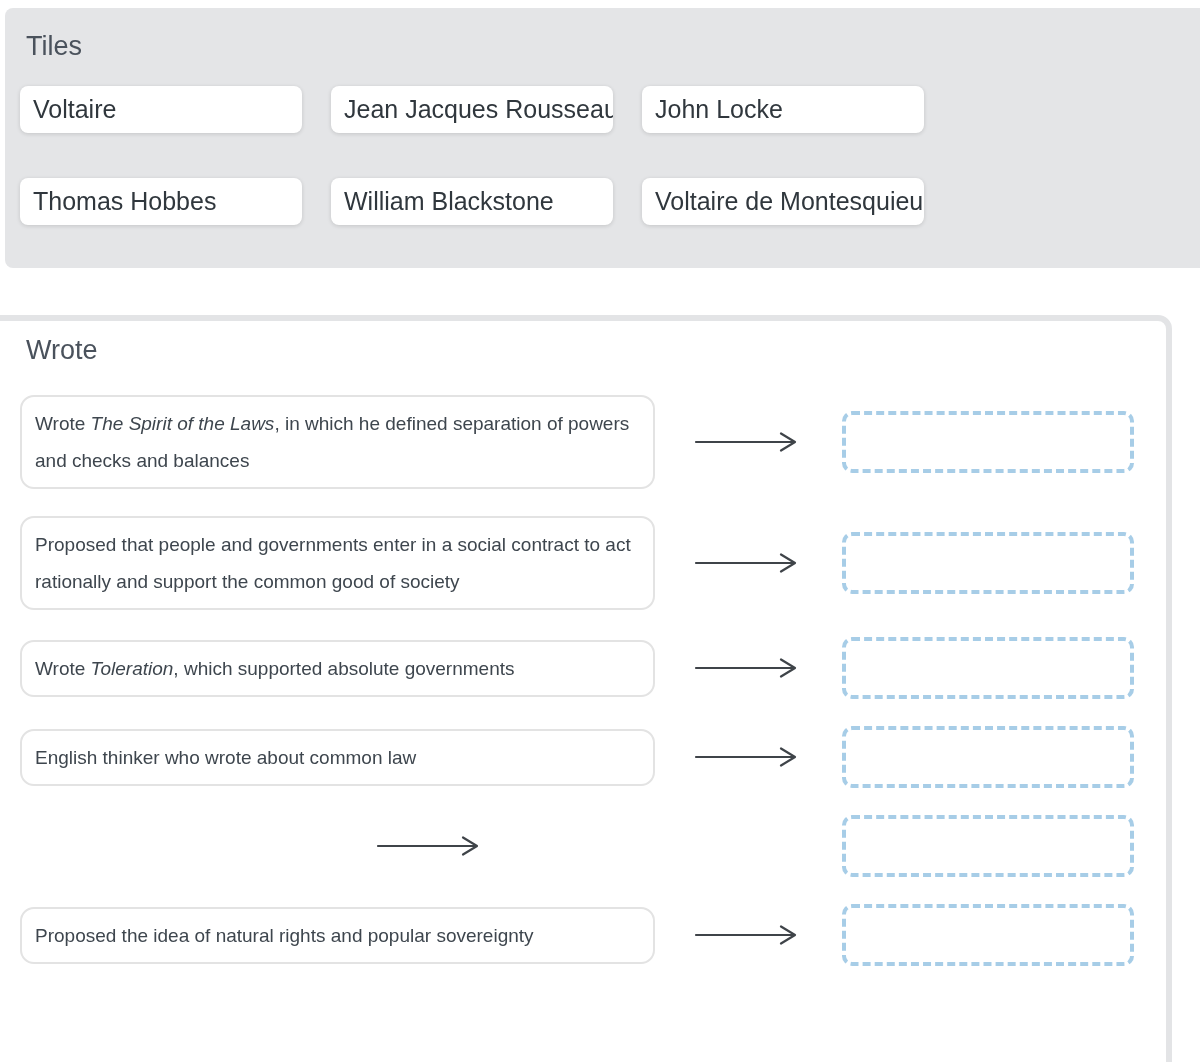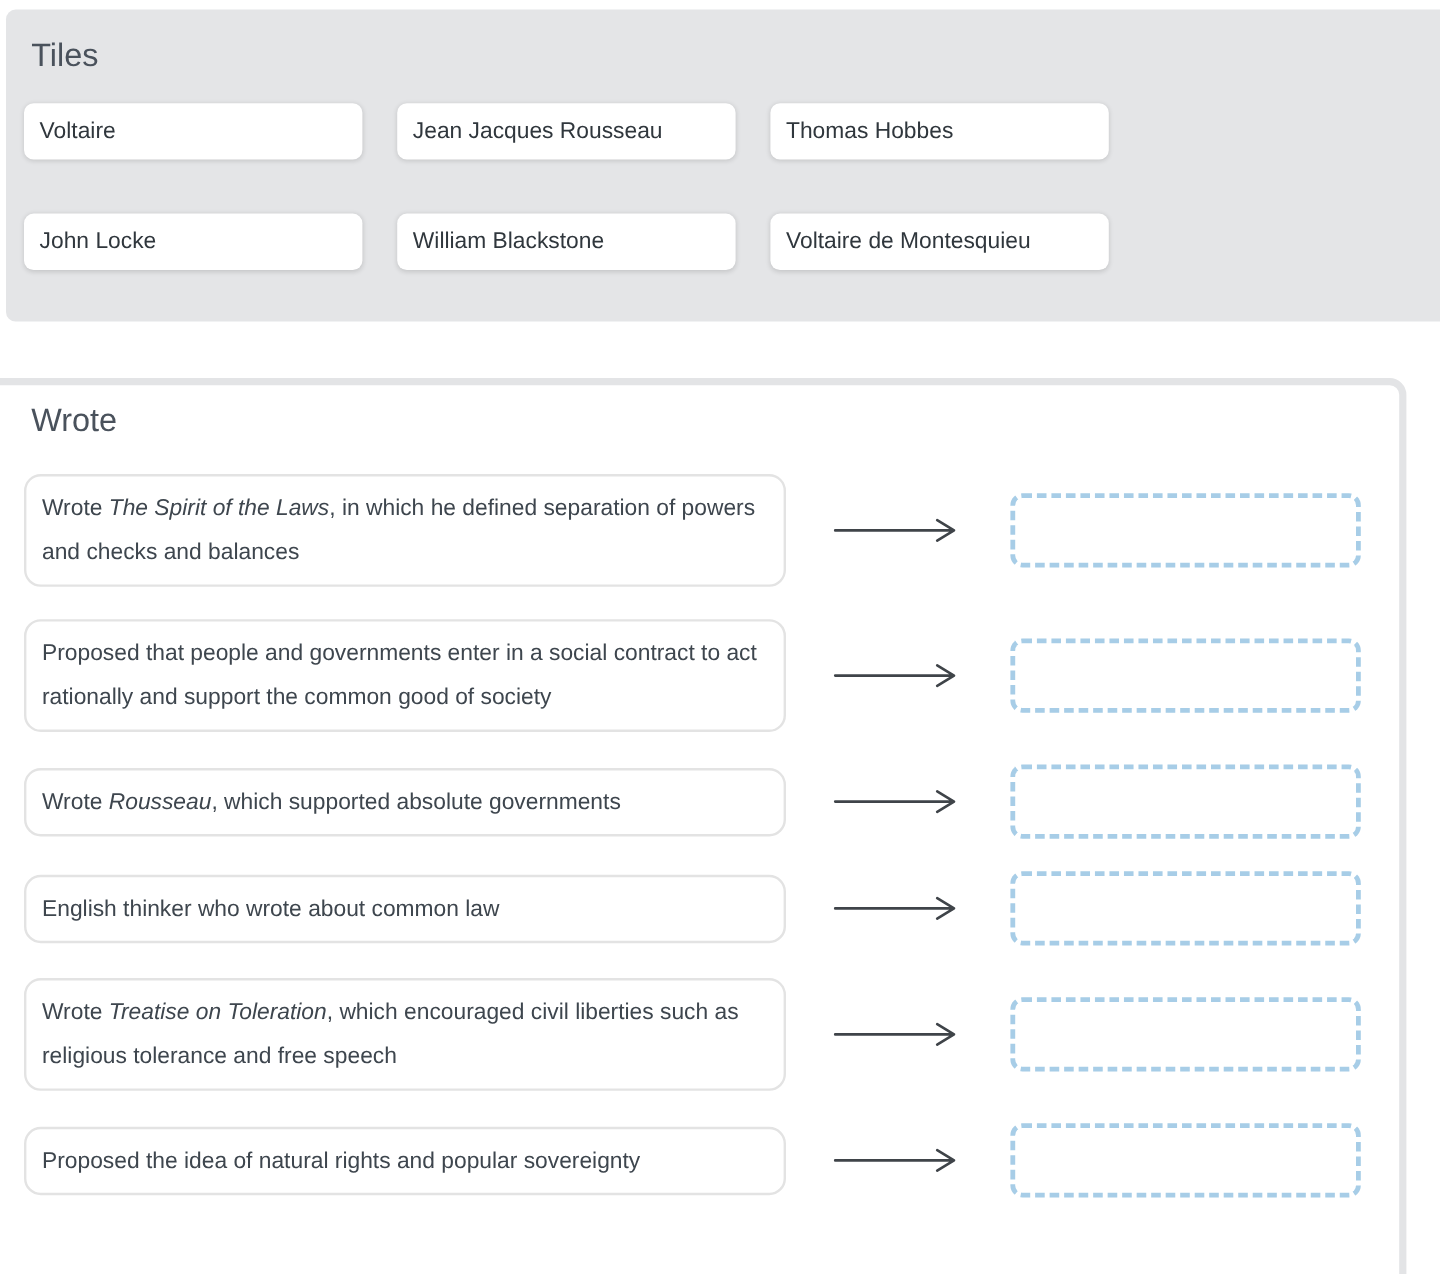--- a/index.html
+++ b/index.html
@@ -35,21 +35,21 @@
     display: grid;
     grid-template-columns: repeat(3, 282px);
     column-gap: 29px;
     row-gap: 45px;
   }
   .tile {
     height: 47px;
     background: #ffffff;
     border-radius: 8px;
     box-shadow: 0 1px 4px rgba(0,0,0,0.14);
-    font-size: 19px;
+    font-size: 25px;
     line-height: 47px;
     color: var(--tile-text, #30373d);
     padding-left: 13px;
     box-sizing: border-box;
     white-space: nowrap;
     overflow: hidden;
     cursor: grab;
   }
 
   
@@ -112,22 +112,22 @@
   }
 </style>
 </head>
 <body>
 
 <section class="tiles-panel">
   <h2 class="section-title">Tiles</h2>
   <div class="tiles-grid">
     <div class="tile">Voltaire</div>
     <div class="tile">Jean Jacques Rousseau</div>
+    <div class="tile">John Locke</div>
     <div class="tile">Thomas Hobbes</div>
-    <div class="tile">John Locke</div>
     <div class="tile">William Blackstone</div>
     <div class="tile">Voltaire de Montesquieu</div>
   </div>
 </section>
 
 <section class="pairs-panel">
   <h2 class="section-title">Wrote</h2>
 
   <div class="pair-row">
     <div class="pair-card"><span>Wrote </span><em>The Spirit of the Laws</em><span>, in which he defined separation of powers and checks and balances</span></div>
@@ -143,41 +143,40 @@
     <div class="pair-card"><span></span><em></em><span>Proposed that people and governments enter in a social contract to act rationally and support the common good of society</span></div>
     <div class="arrow-wrap">
       <svg class="arrow-svg" viewBox="0 0 110 24">
           <path d="M2 12 H98 M87 3.5 L101 12 L87 20.5" fill="none" stroke="currentColor" stroke-width="2.2" stroke-linecap="round" stroke-linejoin="round"></path>
         </svg>
     </div>
     <div class="drop-zone"></div>
   </div>
 
   <div class="pair-row">
-    <div class="pair-card"><span>Wrote </span><em>Rousseau</em><span>, which supported absolute governments</span></div>
+    <div class="pair-card"><span>Wrote </span><em>Toleration</em><span>, which supported absolute governments</span></div>
     <div class="arrow-wrap">
       <svg class="arrow-svg" viewBox="0 0 110 24">
           <path d="M2 12 H98 M87 3.5 L101 12 L87 20.5" fill="none" stroke="currentColor" stroke-width="2.2" stroke-linecap="round" stroke-linejoin="round"></path>
         </svg>
     </div>
     <div class="drop-zone"></div>
   </div>
 
   <div class="pair-row">
     <div class="pair-card"><span></span><em></em><span>English thinker who wrote about common law</span></div>
     <div class="arrow-wrap">
       <svg class="arrow-svg" viewBox="0 0 110 24">
           <path d="M2 12 H98 M87 3.5 L101 12 L87 20.5" fill="none" stroke="currentColor" stroke-width="2.2" stroke-linecap="round" stroke-linejoin="round"></path>
         </svg>
     </div>
     <div class="drop-zone"></div>
   </div>
 
   <div class="pair-row">
-    <div class="pair-card"><span>Wrote </span><em>Treatise on Toleration</em><span>, which encouraged civil liberties such as religious tolerance and free speech</span></div>
     <div class="arrow-wrap">
       <svg class="arrow-svg" viewBox="0 0 110 24">
           <path d="M2 12 H98 M87 3.5 L101 12 L87 20.5" fill="none" stroke="currentColor" stroke-width="2.2" stroke-linecap="round" stroke-linejoin="round"></path>
         </svg>
     </div>
     <div class="drop-zone"></div>
   </div>
 
   <div class="pair-row">
     <div class="pair-card"><span></span><em></em><span>Proposed the idea of natural rights and popular sovereignty</span></div>

